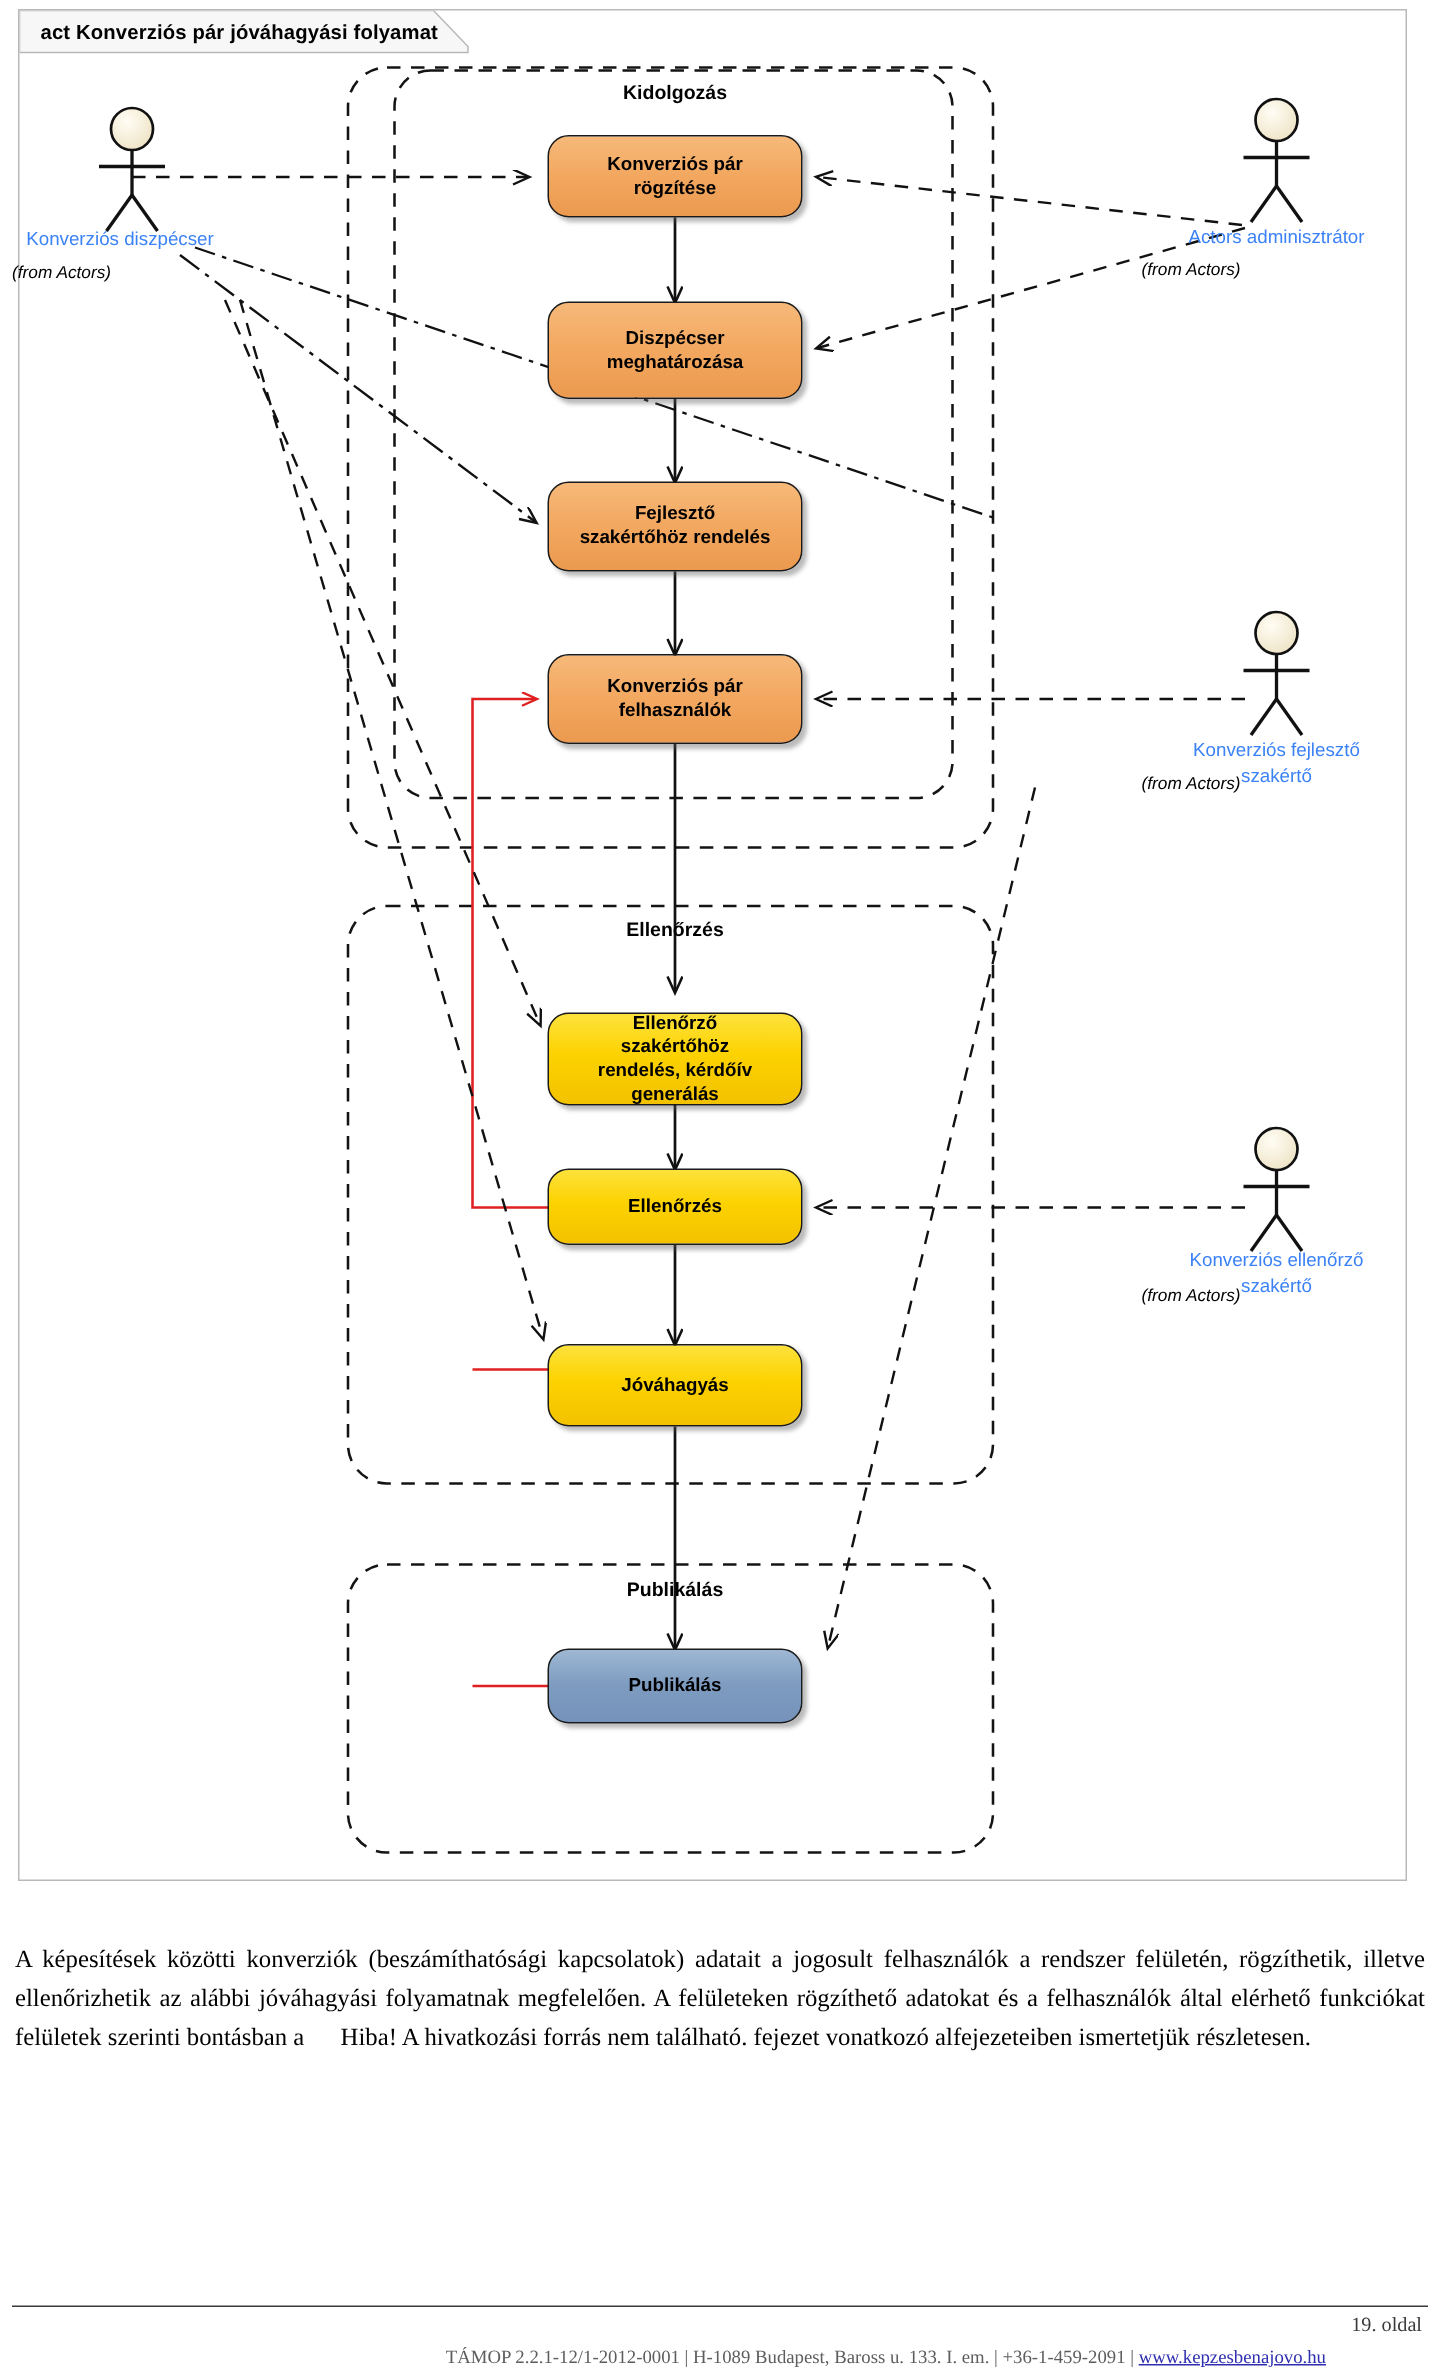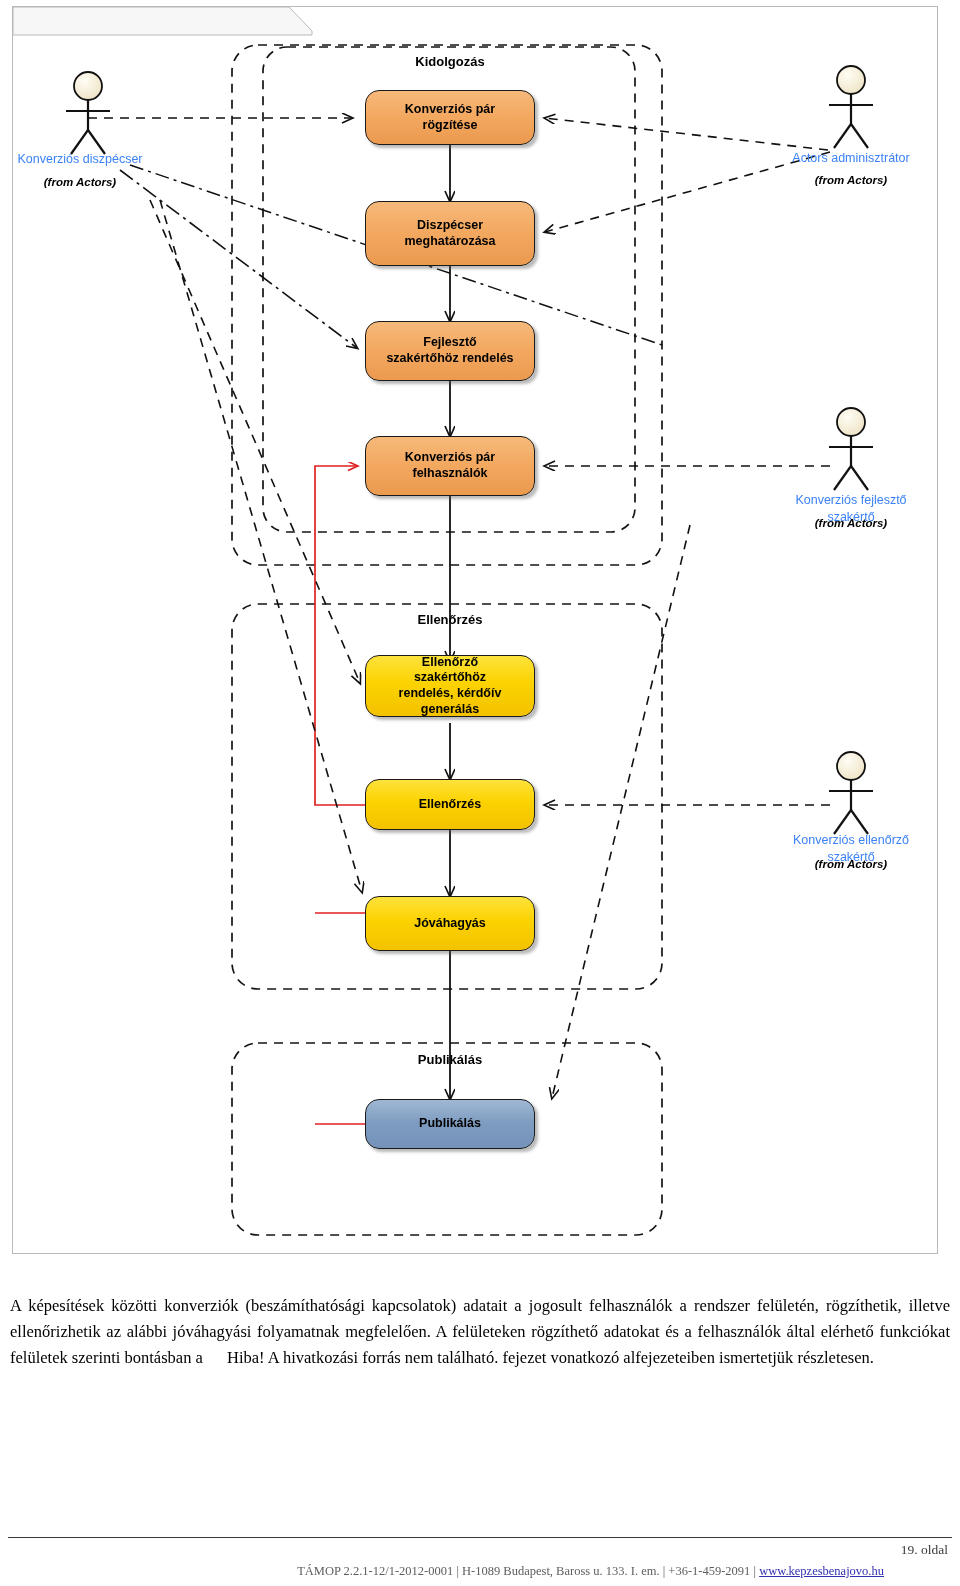--- a/index.html
+++ b/index.html
@@ -107,22 +107,21 @@
     color: #3b82f6;
     white-space: nowrap;
     text-align: center;
   }
   .actor-from {
     position: absolute;
     font-size: 11.5px;
     font-style: italic;
     color: #000;
     white-space: nowrap;
-    text-align: center;
-    font-weight: bold;
+    text-align: left;
   }
 
   
   #body-text {
     position: absolute;
     left: 10px;
     top: 1293px;
     width: 940px;
     font-size: 16.5px;
     line-height: 1.58;
@@ -165,20 +164,21 @@
     text-decoration: underline;
   }
 </style>
 </head>
 <body>
 
 <div id="diagram-frame">
   <svg id="frame-tab-shape" viewBox="0 0 300 29">
     <path d="M0,0 L276,0 L299,24 L299,28 L0,28 Z" fill="#f7f7f7" stroke="#b9b9b9" stroke-width="1"></path>
   </svg>
+  <div id="frame-tab">act Konverziós pár jóváhagyási folyamat</div>
 </div>
 
 <svg id="wires" viewBox="0 0 960 1260">
   <defs>
     <marker id="arrow-solid" markerWidth="14" markerHeight="14" refX="11" refY="5" orient="auto" markerUnits="userSpaceOnUse">
       <path d="M1,0 L12,5 L1,10" fill="none" stroke="#111111" stroke-width="1.7"></path>
     </marker>
     <marker id="arrow-dash" markerWidth="14" markerHeight="14" refX="11" refY="5" orient="auto" markerUnits="userSpaceOnUse">
       <path d="M1,0 L12,5 L1,10" fill="none" stroke="#111111" stroke-width="1.6"></path>
     </marker>
@@ -247,21 +247,21 @@
 <div class="partition-label" style="left:450px; top:1052px;">Publikálás</div>
 
 <div class="node orange" style="left:365px; top:90px; width:170px; height:55px;">Konverziós pár rögzítése</div>
 
 <div class="node orange" style="left:365px; top:201px; width:170px; height:65px;">Diszpécser meghatározása</div>
 
 <div class="node orange" style="left:365px; top:321px; width:170px; height:60px;">Fejlesztő szakértőhöz rendelés</div>
 
 <div class="node orange" style="left:365px; top:436px; width:170px; height:60px;">Konverziós pár felhasználók</div>
 
-<div class="node yellow" style="left:365px; top:655px; width:170px; height:62px;">Ellenőrző szakértőhöz rendelés, kérdőív generálás</div>
+<div class="node yellow" style="left:365px; top:675px; width:170px; height:62px;">Ellenőrző szakértőhöz rendelés, kérdőív generálás</div>
 
 <div class="node yellow" style="left:365px; top:779px; width:170px; height:51px;">Ellenőrzés</div>
 
 <div class="node yellow" style="left:365px; top:896px; width:170px; height:55px;">Jóváhagyás</div>
 
 <div class="node blue" style="left:365px; top:1099px; width:170px; height:50px;">Publikálás</div>
 
 <div class="actor" style="left:42px; top:68px;">
   <svg width="92" height="90" viewBox="0 0 92 90">
     <defs>

